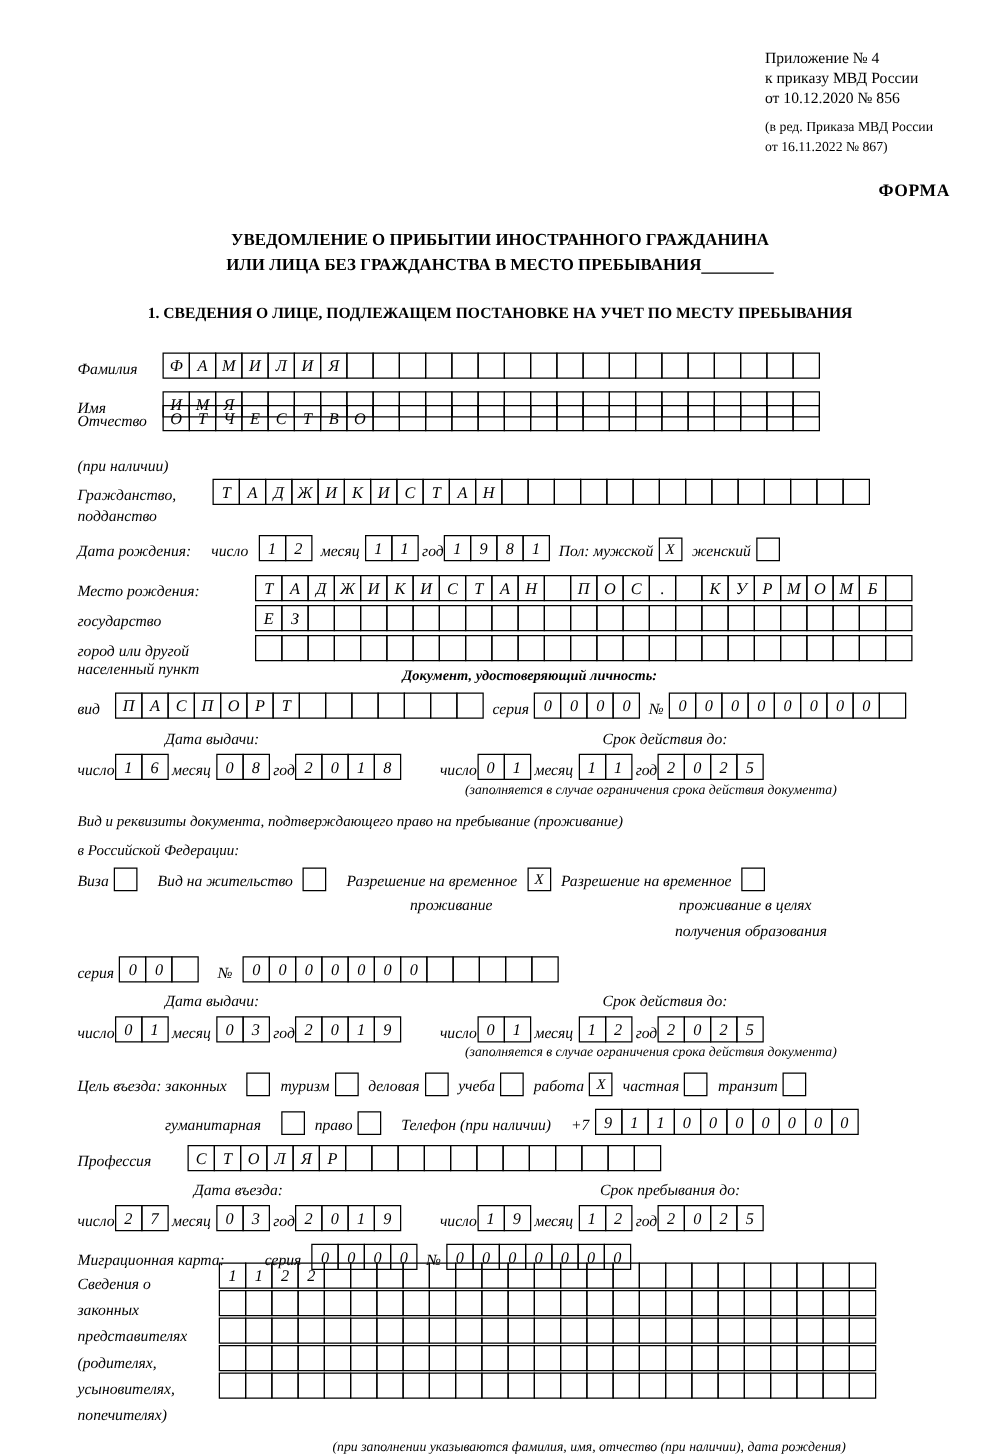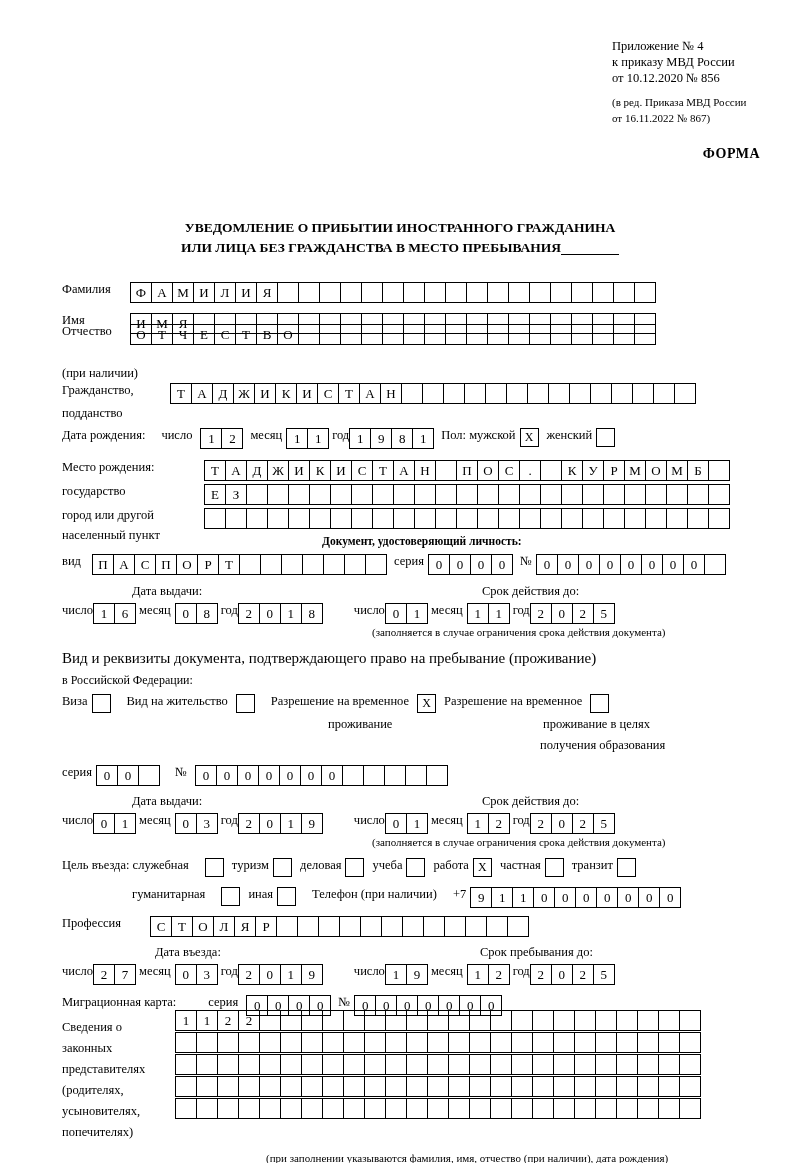--- a/index.html
+++ b/index.html
@@ -44,44 +44,44 @@
   }
   .title {
     position: absolute;
     top: 182px;
     left: 0;
     width: 800px;
     text-align: center;
     font-size: 13.5px;
     font-weight: bold;
     line-height: 20px;
-    margin-top: 36px;
   }
   .title .u {
     display: inline-block;
     width: 58px;
     border-bottom: 1px solid #000;
     vertical-align: -3px;
   }
   .sect1 {
     position: absolute;
     top: 243px;
     left: 0;
     width: 800px;
     text-align: center;
     font-size: 12.5px;
     font-weight: bold;
   }
   
   .row {
     position: absolute;
     display: flex;
-    align-items: flex-start;
+    align-items: flex-end;
     font-size: 12.5px;
     white-space: nowrap;
+    font-style: italic;
   }
   .lbl { font-size: 12.5px; }
   .bold { font-weight: bold; margin-left: 26px; }
 
   
   .boxes { display: flex; }
   .bx {
     width: 22px;
     height: 21px;
     border: 1px solid #000;
@@ -124,20 +124,21 @@
     <div class="l tiny">от 16.11.2022 № 867)</div>
   </div>
 
   <div class="forma">ФОРМА</div>
 
   <div class="title">
     <span>УВЕДОМЛЕНИЕ О ПРИБЫТИИ ИНОСТРАННОГО ГРАЖДАНИНА</span><br>
     <span>ИЛИ ЛИЦА БЕЗ ГРАЖДАНСТВА В МЕСТО ПРЕБЫВАНИЯ</span><span class="u"></span>
   </div>
 
+  <div class="sect1">1. СВЕДЕНИЯ О ЛИЦЕ, ПОДЛЕЖАЩЕМ ПОСТАНОВКЕ НА УЧЕТ ПО МЕСТУ ПРЕБЫВАНИЯ</div>
 
   <div class="row" style="top:282px; left:62px;">
     <span class="lbl" style="width:68px;display:inline-block;">Фамилия</span>
     <span class="boxes" id="surname-boxes">
         <span class="bx">Ф</span>
         <span class="bx">А</span>
         <span class="bx">М</span>
         <span class="bx">И</span>
         <span class="bx">Л</span>
         <span class="bx">И</span>
@@ -487,21 +488,21 @@
         <span class="bx">0</span>
         <span class="bx">2</span>
         <span class="bx">5</span>
       </span>
   </div>
   <div class="row" style="top:626px; left:372px;">
     <span class="note">(заполняется в случае ограничения срока действия документа)</span>
   </div>
 
   <div class="row" style="top:650px; left:62px;">
-    <span class="lbl" style="font-size:15px;">Вид и реквизиты документа, подтверждающего право на пребывание (проживание)</span>
+    <span class="lbl" style="font-size:12px;">Вид и реквизиты документа, подтверждающего право на пребывание (проживание)</span>
   </div>
   <div class="row" style="top:673px; left:62px;">
     <span class="lbl" style="font-size:12px;">в Российской Федерации:</span>
   </div>
 
   <div class="row" style="top:694px; left:62px;">
     <span class="lbl">Виза</span>
     <span class="sp4"></span>
     <span class="chk"></span>
     <span class="sp8"></span>
@@ -607,21 +608,21 @@
         <span class="bx">0</span>
         <span class="bx">2</span>
         <span class="bx">5</span>
       </span>
   </div>
   <div class="row" style="top:836px; left:372px;">
     <span class="note">(заполняется в случае ограничения срока действия документа)</span>
   </div>
 
   <div class="row" style="top:858px; left:62px;">
-    <span class="lbl">Цель въезда: служебная</span>
+    <span class="lbl">Цель въезда: законных</span>
     <span class="sp8"></span>
       <span class="sp8"></span>
     <span class="chk"></span>
     <span class="sp8"></span>
     <span class="lbl">туризм</span>
     <span class="sp4"></span>
     <span class="chk"></span>
     <span class="sp8"></span>
     <span class="lbl">деловая</span>
     <span class="sp4"></span>
@@ -643,21 +644,21 @@
     <span class="sp4"></span>
     <span class="chk"></span>
   </div>
 
   <div class="row" style="top:887px; left:132px;">
     <span class="lbl">гуманитарная</span>
     <span class="sp8"></span>
       <span class="sp8"></span>
     <span class="chk"></span>
     <span class="sp8"></span>
-    <span class="lbl">иная</span>
+    <span class="lbl">право</span>
     <span class="sp4"></span>
     <span class="chk"></span>
     <span class="sp8"></span>
       <span class="sp8"></span>
     <span class="lbl">Телефон (при наличии)</span>
     <span class="sp8"></span>
       <span class="sp8"></span>
     <span class="lbl">+7</span>
     <span class="sp4"></span>
     <span class="boxes" id="phone">

